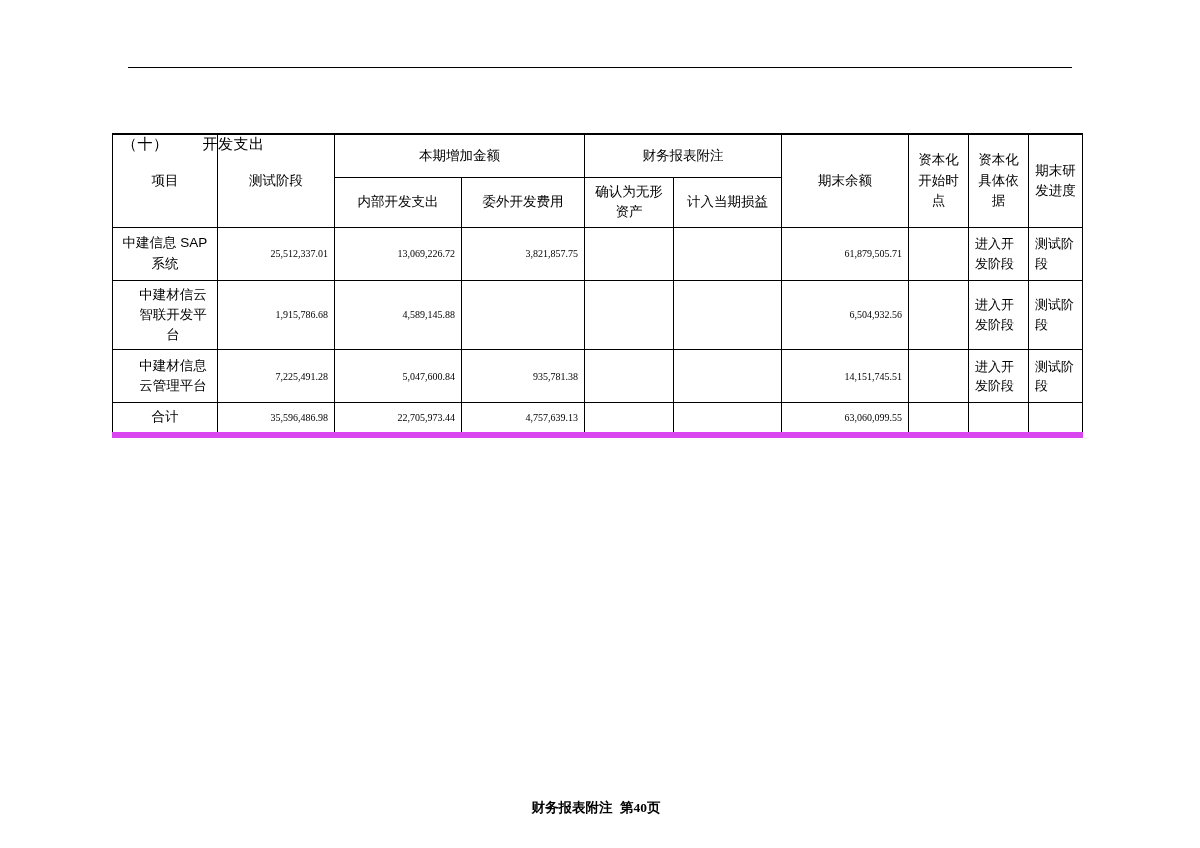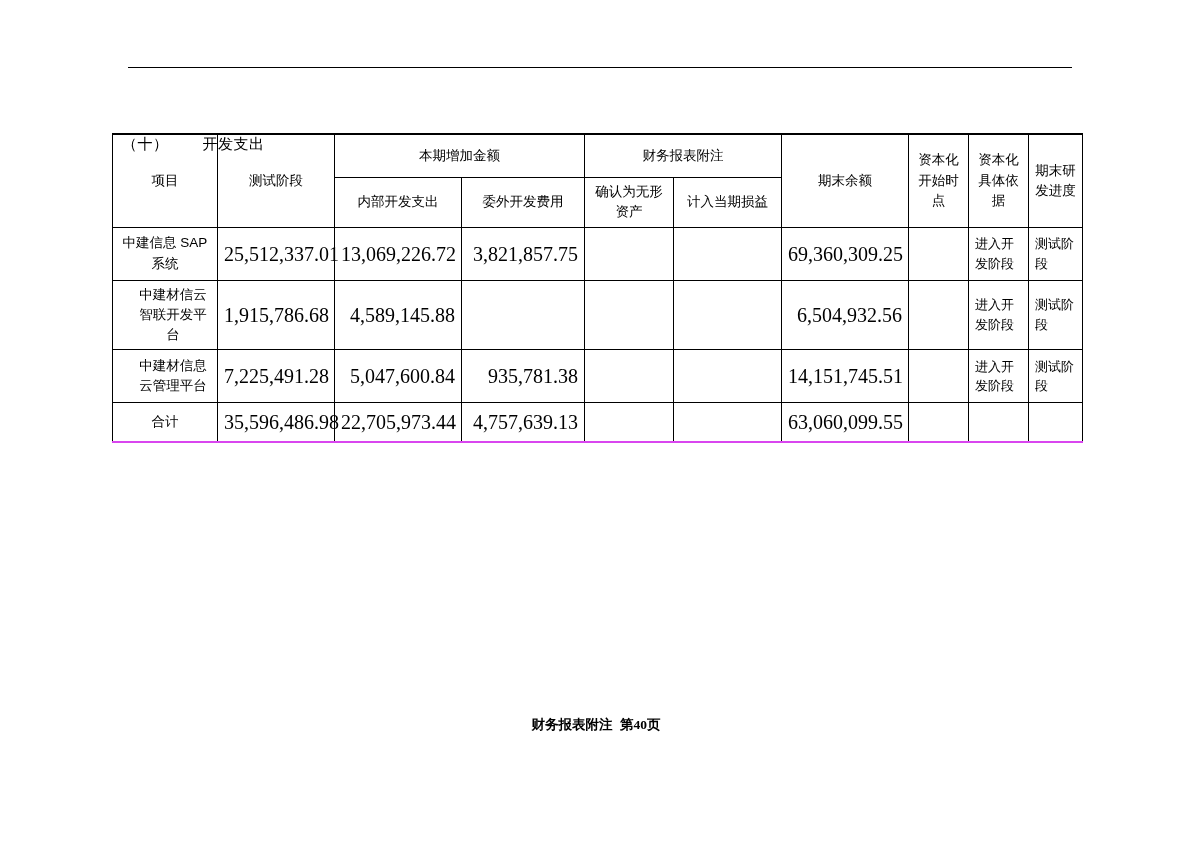--- a/index.html
+++ b/index.html
@@ -68,40 +68,40 @@
   }
   table.dev-table thead th {
     text-align: center;
   }
   
   table.dev-table tr.top-row th {
     border-top: 2px solid #000000;
     margin-left: 11px;
   }
   table.dev-table tr.total-row td {
-    border-bottom: 2px solid #d946ef;
+    border-bottom: 6px solid #d946ef;
   }
   
   col.c-item    { width: 105px; }
   col.c-begin   { width: 117px; }
   col.c-inner   { width: 127px; }
   col.c-outer   { width: 123px; }
   col.c-intang  { width: 89px; }
   col.c-pl      { width: 108px; }
   col.c-end     { width: 127px; }
   col.c-captime { width: 60px; }
   col.c-capbasis{ width: 60px; }
   col.c-progress{ width: 54px; }
 
   td.num {
     text-align: right;
     padding-right: 8px;
     white-space: nowrap;
     font-family: "Liberation Serif", "DejaVu Serif", serif;
-    font-size: 20px;
+    font-size: 10px;
   }
   td.name {
     text-align: center;
     padding-left: 10px;
     line-height: 1.55;
   }
   td.name.indent {
     padding-left: 22px;
   }
   td.small {
@@ -110,21 +110,21 @@
   }
   td.total-label {
     text-align: center;
   }
   .row-tall td { height: 44px; }
   .hdr-tall th { height: 34px; }
 
   .footer {
     position: absolute;
     left: 0;
-    top: 716px;
+    top: 799px;
     width: 1192px;
     text-align: center;
     font-size: 13.5px;
     font-family: "Liberation Sans", "DejaVu Sans", sans-serif;
     font-weight: bold;
   }
   .footer .pg-num {
     font-family: "Liberation Serif", "DejaVu Serif", serif;
   }
   .footer span { display: inline; }
@@ -172,21 +172,21 @@
       </tr>
     </thead>
     <tbody>
       <tr class="row-tall">
         <td class="name">中建信息 SAP 系统</td>
         <td class="num">25,512,337.01</td>
         <td class="num">13,069,226.72</td>
         <td class="num">3,821,857.75</td>
         <td class="num"></td>
         <td class="num"></td>
-        <td class="num">69,360,309.25</td>
+        <td class="num">61,879,505.71</td>
         <td class="small"></td>
         <td class="small">进入开发阶段</td>
         <td class="small">测试阶段</td>
       </tr>
       <tr class="row-tall">
         <td class="name indent">中建材信云智联开发平台</td>
         <td class="num">1,915,786.68</td>
         <td class="num">4,589,145.88</td>
         <td class="num"></td>
         <td class="num"></td>

